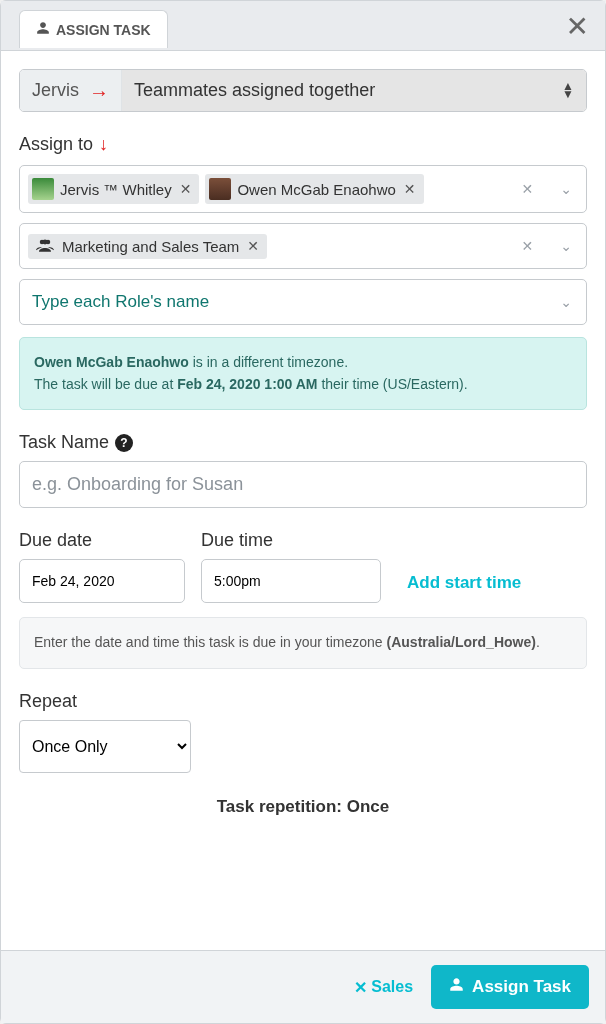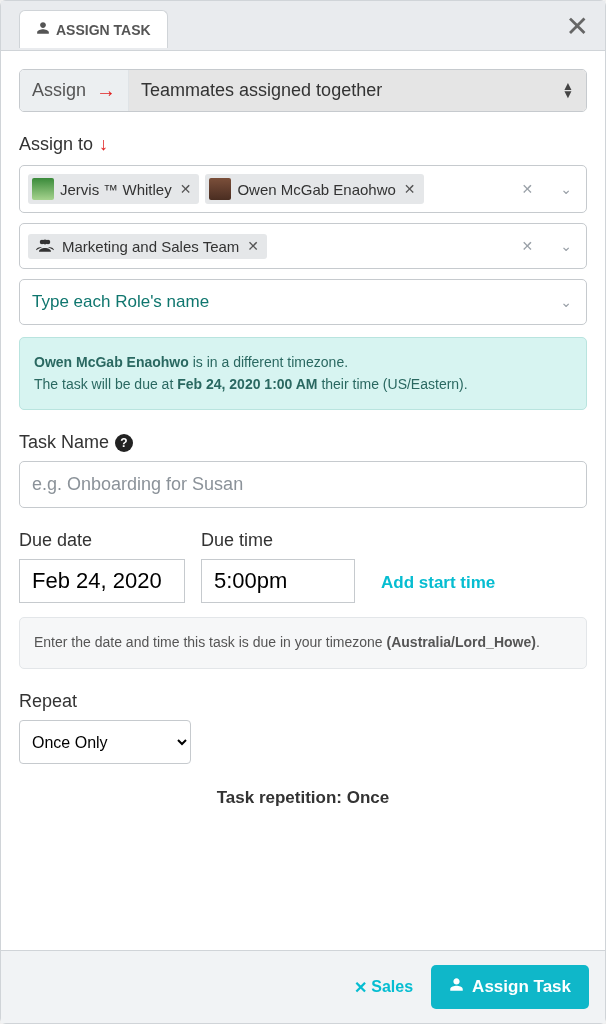--- a/index.html
+++ b/index.html
@@ -224,48 +224,48 @@
   .due-row {
     display: flex;
     gap: 16px;
     align-items: flex-end;
     margin-bottom: 14px;
     flex-wrap: wrap;
   }
   .due-col { display: flex; flex-direction: column; }
   .due-input {
     border: 1px solid #c6cace;
-    border-radius: 0;
+    border-radius: 5px;
     padding: 10px 12px;
-    font-size: 22px;
+    font-size: 14px;
     height: 44px;
   }
   .due-date { width: 166px; }
-  .due-time { width: 154px; }
+  .due-time { width: 180px; }
   .add-start {
     color: #06bdd1;
     font-size: 17px;
     font-weight: 600;
     cursor: pointer;
     padding-bottom: 10px;
     padding-left: 10px;
   }
   .note-box {
     border: 1px solid #e3e6e9;
     background: #f6f7f8;
     border-radius: 5px;
     padding: 14px;
     font-size: 14px;
     line-height: 1.55;
     color: #555;
     margin-bottom: 22px;
   }
   .repeat-row select {
     width: 172px;
-    height: 44px;
+    height: 53px;
     border: 1px solid #c6cace;
     border-radius: 4px;
     padding: 6px 8px;
     font-size: 16px;
     background: #fff;
   }
   .repetition-line {
     text-align: center;
     margin-top: 24px;
     font-size: 17px;
@@ -317,21 +317,21 @@
       <span>ASSIGN TASK</span>
     </div>
     <div class="close-x">✕</div>
   </div>
 
   <div class="body">
 
     
     <div class="mode-row">
       <div class="mode-label">
-        <span>Assign</span>
+        <span>Jervis</span>
         <span class="mode-arrow right-arrow">→</span>
       </div>
       <div class="mode-select">
         <span>Teammates assigned together</span>
         <div class="sort-caret">▲<br>▼</div>
       </div>
     </div>
 
     
     <div class="section-label">

